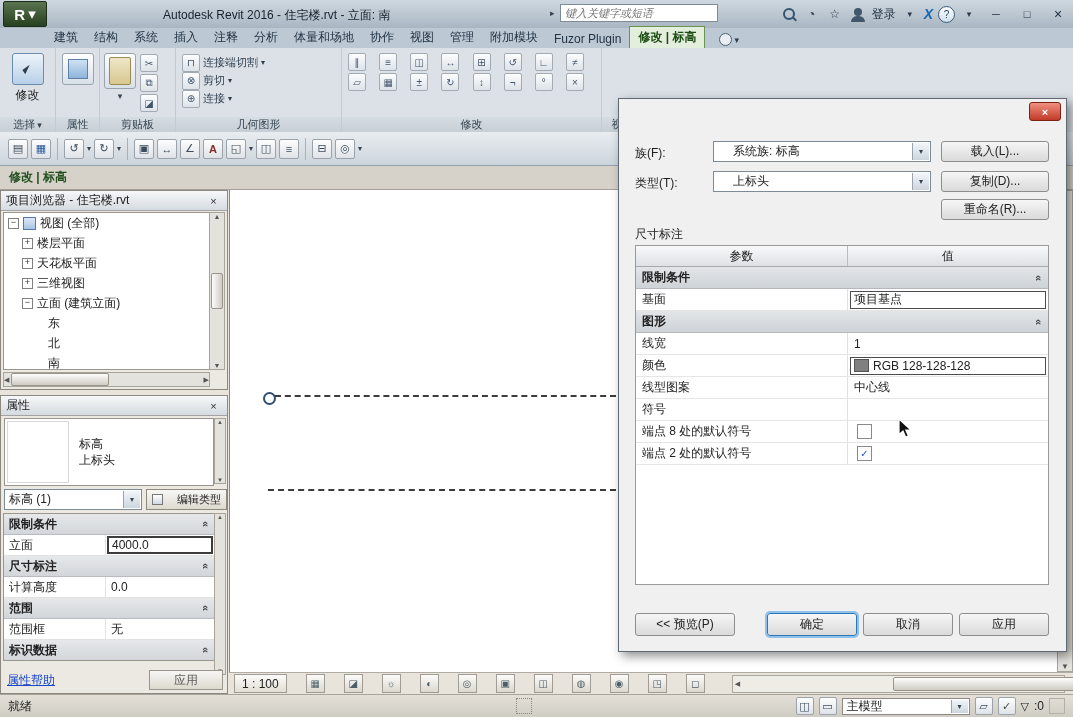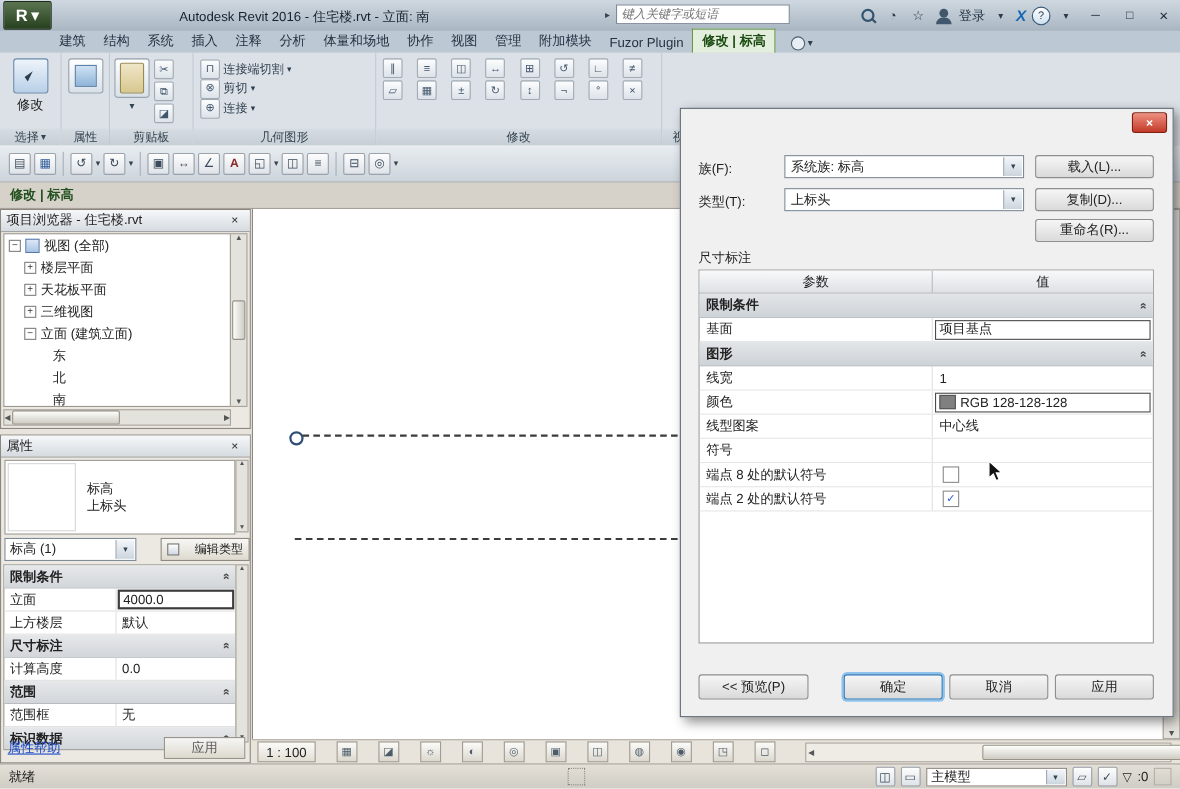--- a/index.html
+++ b/index.html
@@ -69,21 +69,21 @@
   .vscroll{position:absolute;top:21px;right:2px;width:14px;bottom:19px;background:#e4e2dc;border:1px solid #a8a49c;display:flex;flex-direction:column;align-items:center;justify-content:space-between;font-size:7px;color:#555;}
   .vthumb{width:10px;height:34px;background:linear-gradient(90deg,#fdfdfb,#cfccc4);border:1px solid #989488;border-radius:2px;}
   .hscroll{position:absolute;left:2px;bottom:2px;right:17px;height:15px;background:#e4e2dc;border:1px solid #a8a49c;display:flex;align-items:center;justify-content:space-between;font-size:7px;color:#555;box-sizing:border-box;}
   .hthumb{width:96px;height:11px;background:linear-gradient(#fdfdfb,#cfccc4);border:1px solid #989488;border-radius:2px;margin-right:auto;margin-left:2px;}
 
   
   .preview{position:absolute;left:3px;top:22px;width:208px;height:66px;background:#fff;border:1px solid #9a968e;display:flex;align-items:center;}
   .previmg{width:60px;height:60px;margin:2px;border:1px solid #d8d8d8;background:#fff;}
   .prevtext{margin-left:8px;line-height:16px;}
   .prevscroll{position:absolute;left:213px;top:22px;width:12px;height:66px;background:#e4e2dc;border:1px solid #a8a49c;display:flex;flex-direction:column;align-items:center;justify-content:space-between;font-size:6px;color:#555;box-sizing:border-box;}
-  .typesel{position:absolute;left:3px;top:93px;width:120px;height:21px;background:#fff;border:1px solid #7e8a96;display:flex;align-items:center;padding-left:4px;box-sizing:border-box;}
+  .typesel{position:absolute;left:3px;top:93px;width:138px;height:21px;background:#fff;border:1px solid #7e8a96;display:flex;align-items:center;padding-left:4px;box-sizing:border-box;}
   .combo-arrow{position:absolute;right:1px;top:1px;bottom:1px;width:16px;background:linear-gradient(#f2f6fa,#ccd5de);border-left:1px solid #9aa4ae;display:flex;align-items:center;justify-content:center;font-size:8px;color:#345;}
   .edittype{position:absolute;left:145px;top:93px;width:81px;height:21px;border:1px solid #8e8a82;background:linear-gradient(#f7f7f5,#dedacf);display:flex;align-items:center;justify-content:center;gap:14px;font-size:11px;box-sizing:border-box;}
   .gridicon{width:11px;height:11px;border:1px solid #777;background:linear-gradient(#fff,#cfd8e2);box-sizing:border-box;}
   .pgrid{position:absolute;left:2px;top:117px;width:210px;border:1px solid #9a968e;background:#fff;}
   .pgscroll{position:absolute;left:213px;top:117px;width:12px;height:162px;background:#e4e2dc;border:1px solid #a8a49c;display:flex;flex-direction:column;align-items:center;justify-content:space-between;font-size:6px;color:#555;box-sizing:border-box;}
   .prow{display:grid;grid-template-columns:102px 1fr;height:20px;border-bottom:1px solid #e2e2e2;}
   .prow .pc{display:flex;align-items:center;padding-left:5px;border-right:1px solid #e2e2e2;overflow:hidden;white-space:nowrap;}
   .prow.group{display:flex;background:linear-gradient(#e6e8ea,#d2d6da);font-weight:bold;border-bottom:1px solid #b8bcc0;align-items:center;padding:0 5px;justify-content:space-between;}
   .valbox{margin:1px;border:2px solid #3c3c3c;background:#fff;display:flex;align-items:center;padding-left:3px;flex:1;height:14px;}
   .propfoot{position:absolute;left:0;bottom:3px;width:228px;height:20px;display:flex;align-items:center;padding:0 6px;box-sizing:border-box;}
@@ -107,21 +107,21 @@
   .statusbar{top:694px;left:0;width:1073px;height:23px;background:linear-gradient(#e4e0d8,#cfccc4);border-top:1px solid #a8a49c;display:flex;align-items:center;padding:0 8px;box-sizing:border-box;}
   .sb-right{margin-left:auto;display:flex;align-items:center;gap:5px;}
   .sb-combo{width:128px;height:17px;background:#fff;border:1px solid #8e8a82;position:relative;display:flex;align-items:center;padding-left:4px;box-sizing:border-box;}
   .grip{width:14px;height:14px;border:1px dotted #8a867e;}
 
   
   .dialog{top:98px;left:618px;width:447px;height:552px;background:#f0f0f0;border:1px solid #5f6a75;box-shadow:4px 4px 10px rgba(0,0,0,.45);z-index:50;}
   .dtitle{position:absolute;top:0;left:0;right:0;height:24px;background:linear-gradient(#fbfcfd,#cfd7df);border-bottom:1px solid #aab2ba;display:flex;align-items:center;padding:0 9px;box-sizing:border-box;}
   .dclose{position:absolute;top:3px;right:5px;width:30px;height:17px;background:linear-gradient(#ef9080,#c23a28);border:1px solid #7e2012;border-radius:3px;color:#fff;display:flex;align-items:center;justify-content:center;font-size:11px;font-weight:bold;}
   .dlabel{position:absolute;font-size:12px;color:#1e1e1e;}
-  .dcombo{position:absolute;height:21px;background:#fff;border:1px solid #7e8a96;display:flex;align-items:center;padding-left:5px;box-sizing:border-box;}
+  .dcombo{position:absolute;height:21px;background:#fff;border:1px solid #7e8a96;display:flex;align-items:center;padding-left:19px;box-sizing:border-box;}
   .dbtn{position:absolute;height:21px;border:1px solid #8e8e8e;border-radius:3px;background:linear-gradient(#f6f6f6,#dadada);display:flex;align-items:center;justify-content:center;font-size:12px;box-sizing:border-box;}
   .dbtn.default{border:1px solid #2a76b8;box-shadow:0 0 0 2px #8ec2ea;}
   .dtable{position:absolute;left:16px;top:146px;width:414px;height:340px;border:1px solid #9a9a9a;background:#fff;box-sizing:border-box;}
   .thead{display:grid;grid-template-columns:212px 1fr;height:20px;background:linear-gradient(#f8f9fa,#dde1e5);border-bottom:1px solid #a8a8a8;font-weight:normal;}
   .thead div{display:flex;align-items:center;justify-content:center;border-right:1px solid #b8bcc0;}
   .drow{display:grid;grid-template-columns:212px 1fr;height:21px;border-bottom:1px solid #e6e6e6;}
   .drow .dc{display:flex;align-items:center;padding-left:6px;border-right:1px solid #e0e0e0;overflow:hidden;white-space:nowrap;}
   .drow.group{display:flex;background:linear-gradient(#e2e5e8,#ced3d8);font-weight:bold;align-items:center;justify-content:space-between;padding:0 6px;border-bottom:1px solid #b4b8bc;}
   .dvalsel{margin:1px 2px;border:1px solid #4c4c4c;flex:1;height:16px;display:flex;align-items:center;padding-left:3px;background:#fff;gap:4px;}
   .swatch{width:13px;height:11px;background:#808080;border:1px solid #555;flex:0 0 auto;}
@@ -390,24 +390,20 @@
           <span class="chev">«</span>
         </div>
       <div class="prow">
           <div class="pc">立面</div>
           <div class="pc" style="padding:0;border-right:none;">
             <span class="valbox">
               <span>4000.0</span>
             </span>
           </div>
         </div>
-      <div class="prow">
-          <div class="pc">上方楼层</div>
-          <div class="pc" style="border-right:none;">默认</div>
-        </div>
       <div class="prow group">
           <span>尺寸标注</span>
           <span class="chev">«</span>
         </div>
       <div class="prow">
           <div class="pc">计算高度</div>
           <div class="pc" style="border-right:none;">0.0</div>
         </div>
       <div class="prow group">
           <span>范围</span>

